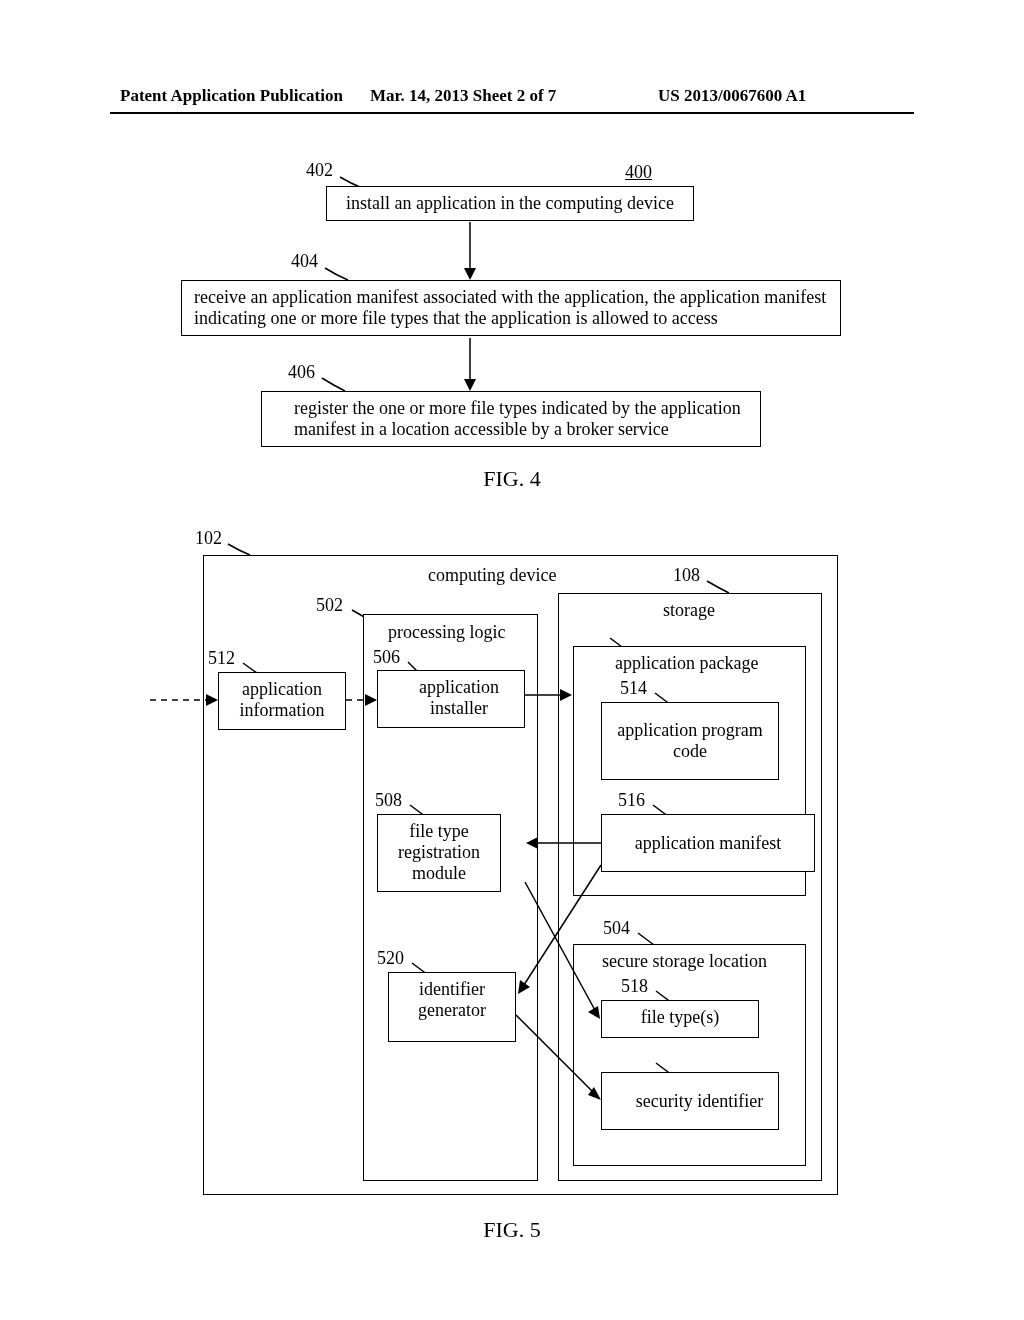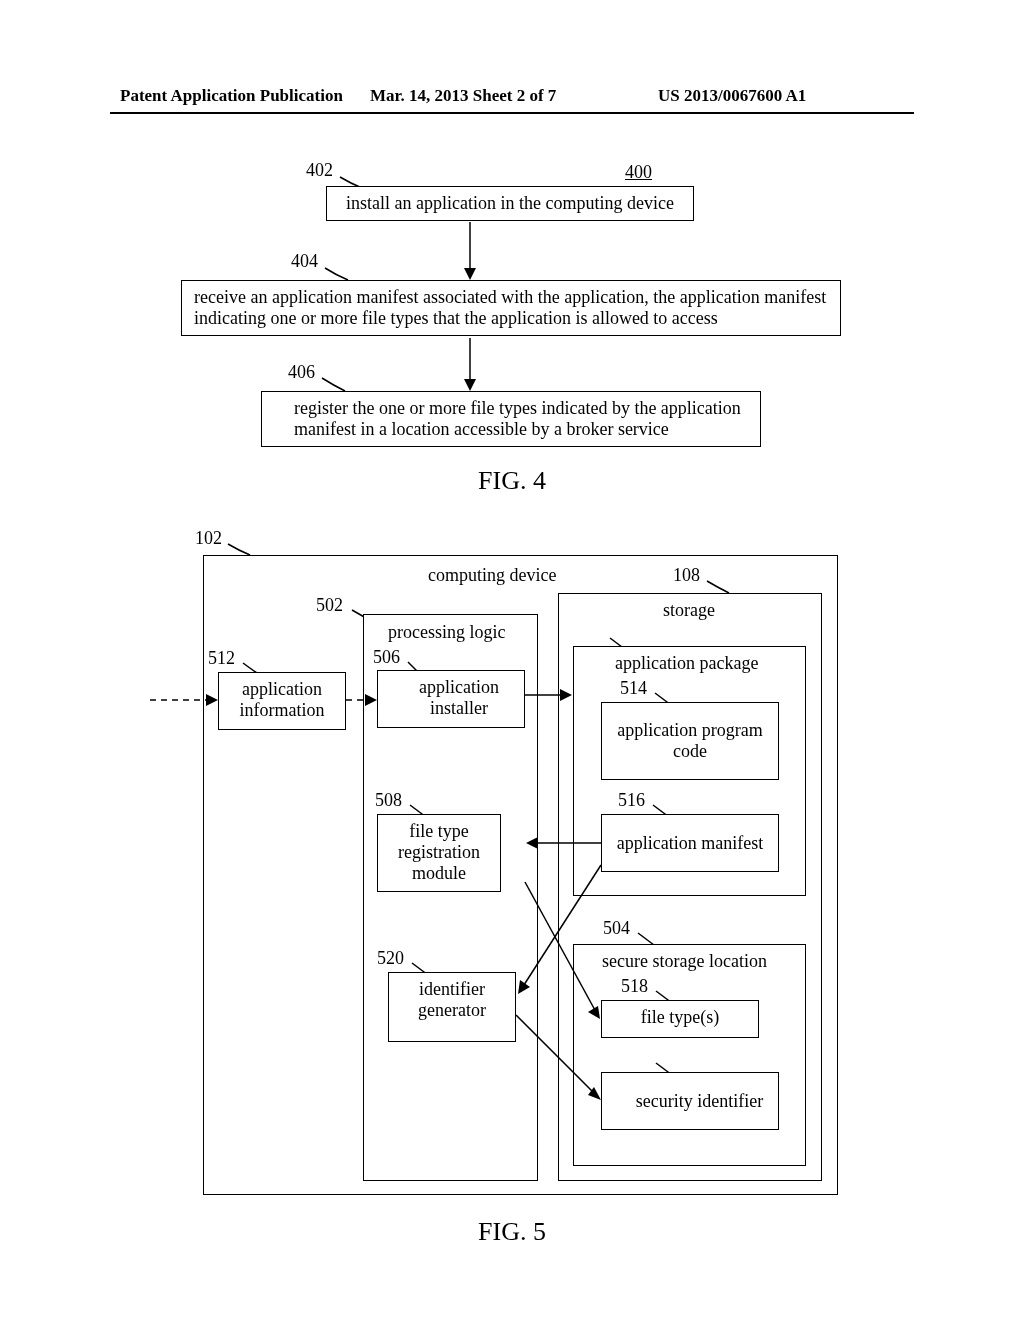--- a/index.html
+++ b/index.html
@@ -23,21 +23,21 @@
     .header-left { position: absolute; left: 120px; }
     .header-center { position: absolute; left: 370px; }
     .header-right { position: absolute; left: 658px; }
     .header-rule { position: absolute; top: 112px; left: 110px; width: 804px; height: 2px; background: #000; }
 
     .label { position: absolute; font-size: 18px; }
     .box { position: absolute; border: 1.5px solid #000; background: #fff; padding: 6px 12px; font-size: 18px; text-align: left; }
     .centered { text-align: center; }
     .ref { position: absolute; font-size: 18px; }
     .ref-u { text-decoration: underline; }
-    .fig-label { position: absolute; font-size: 26px; width: 100%; text-align: center; }
+    .fig-label { position: absolute; font-size: 22px; width: 100%; text-align: center; }
 
     svg { position: absolute; overflow: visible; }
     .arrowhead { fill: #000; }
     line, polyline, path { stroke: #000; stroke-width: 1.5; fill: none; }
   </style>
 </head>
 <body>
 
 <div class="header">
   <span class="header-left">Patent Application Publication</span>
@@ -153,21 +153,21 @@
 
 <div class="box centered" style="top:814px; left:377px; width:124px; height:78px; display:flex; align-items:flex-start; justify-content:center;">
   <span>file type registration module</span>
 </div>
 
 <div class="ref" style="top:790px; left:618px;">516</div>
 <svg style="left:0; top:0;" width="1024" height="1320">
   <path d="M 653 805 Q 661 811 669 817"></path>
 </svg>
 
-<div class="box centered" style="top:814px; left:601px; width:178px; height:58px; display:flex; align-items:center; justify-content:center;">
+<div class="box centered" style="top:814px; left:601px; width:214px; height:58px; display:flex; align-items:center; justify-content:center;">
   <span>application manifest</span>
 </div>
 
 <div class="ref" style="top:948px; left:377px;">520</div>
 <svg style="left:0; top:0;" width="1024" height="1320">
   <path d="M 412 963 Q 420 969 428 975"></path>
 </svg>
 
 <div class="box centered" style="top:972px; left:388px; width:128px; height:70px;">
   <span>identifier generator</span>

